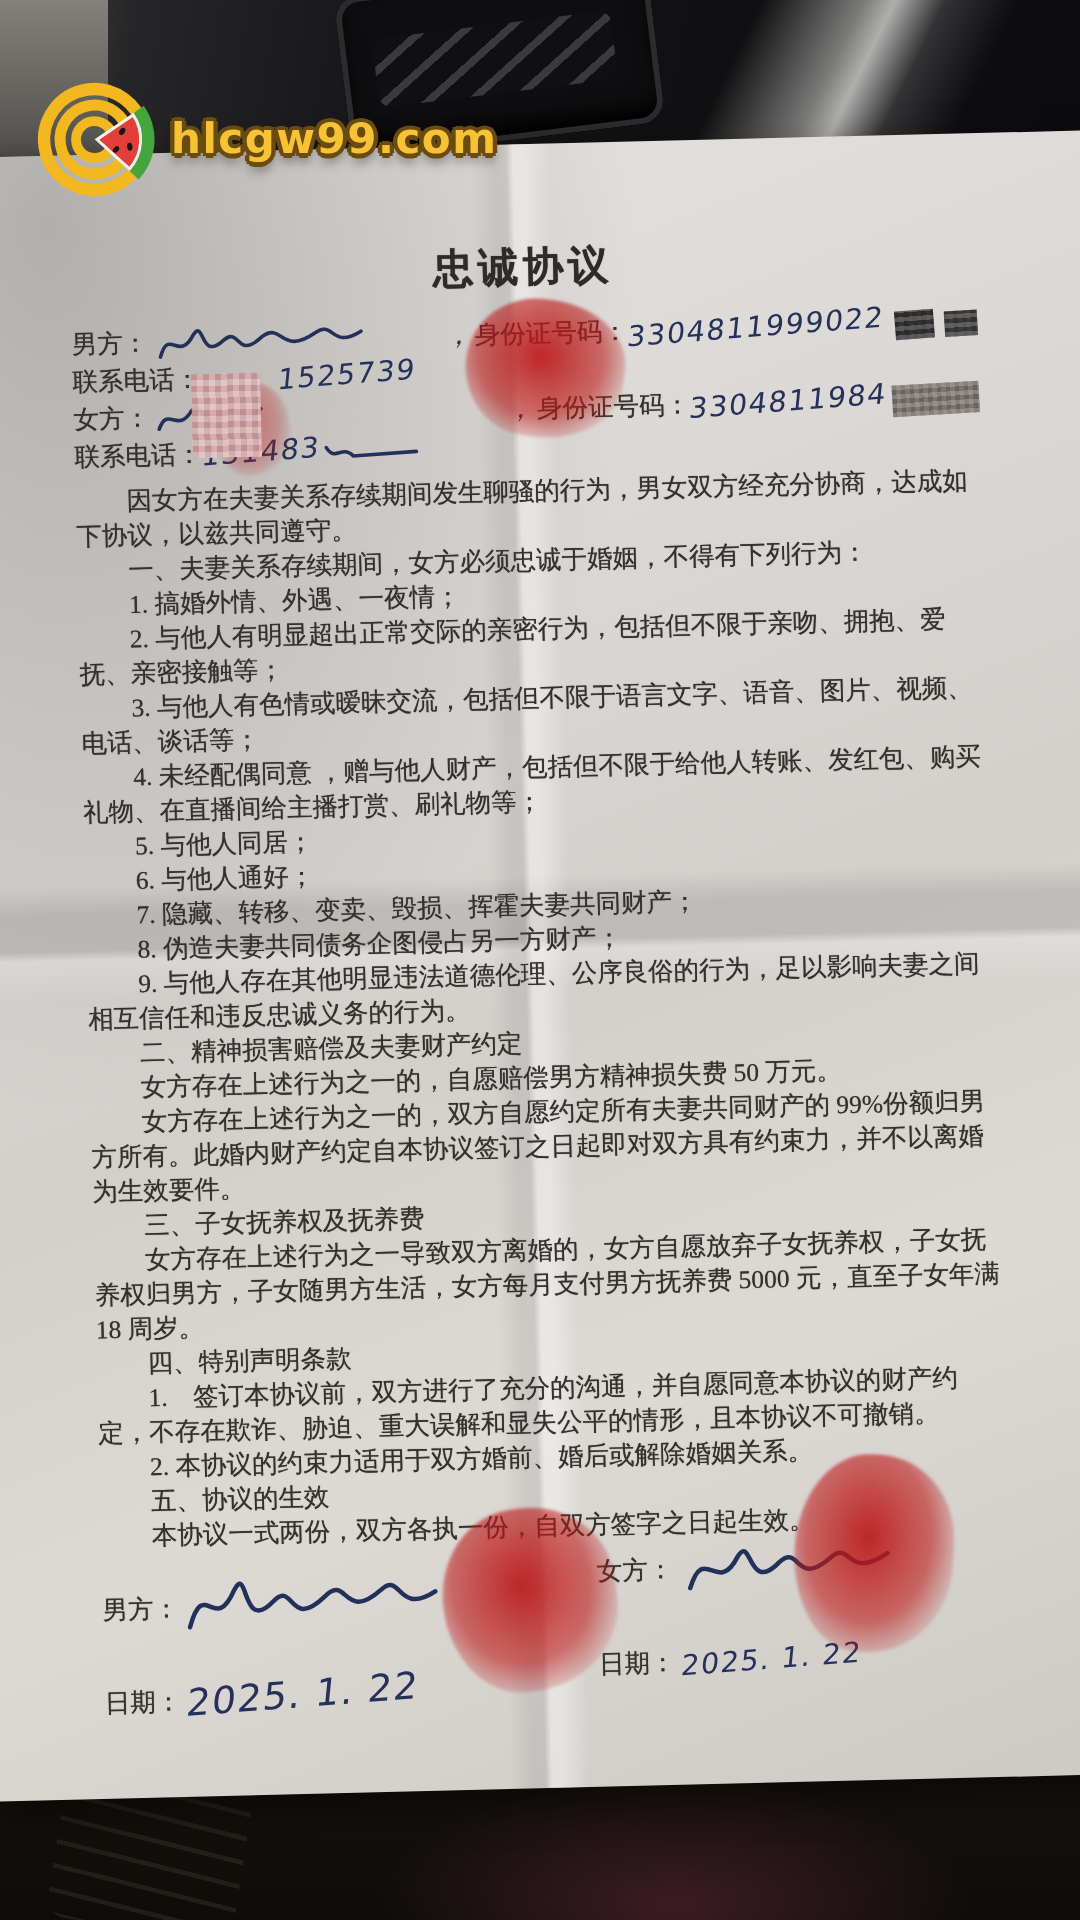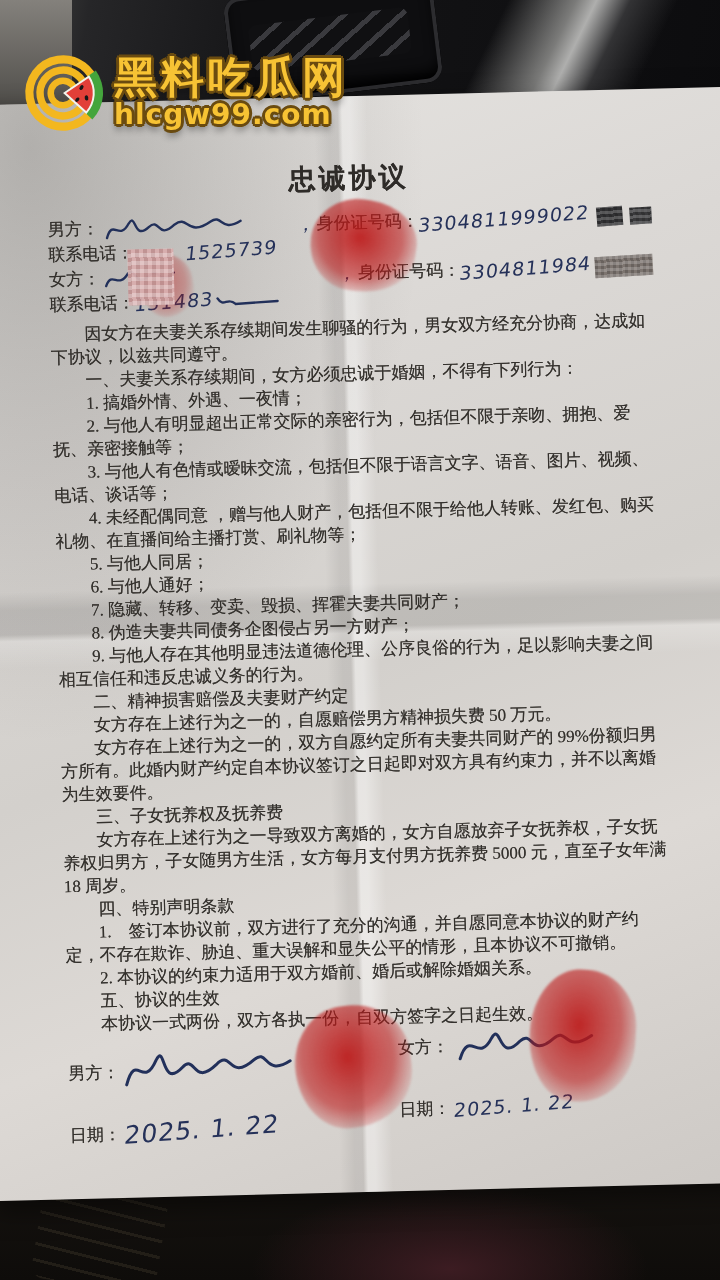--- a/index.html
+++ b/index.html
@@ -220,18 +220,17 @@
       </g>
       <g transform="rotate(4 52 50)">
         <path d="M52 50 L88 20 A47 47 0 0 1 88 80 Z" fill="#44a53c"></path>
         <path d="M52 50 L80 28 A36 36 0 0 1 80 72 Z" fill="#e23f38" stroke="#f3f4ec" stroke-width="2.4"></path>
         <ellipse cx="72" cy="42" rx="2.2" ry="3.2" fill="#161616" transform="rotate(28 72 42)"></ellipse>
         <ellipse cx="79" cy="54" rx="2.2" ry="3.2" fill="#161616" transform="rotate(-14 79 54)"></ellipse>
         <ellipse cx="68" cy="57" rx="2.1" ry="3" fill="#161616" transform="rotate(40 68 57)"></ellipse>
       </g>
     </svg>
     <div class="wm-text">
-      <div class="wm-name">黑料吃瓜网</div>
       <div class="wm-url">hlcgw99.com</div>
     </div>
   </div>
 
 </div>
 
 </body></html>

